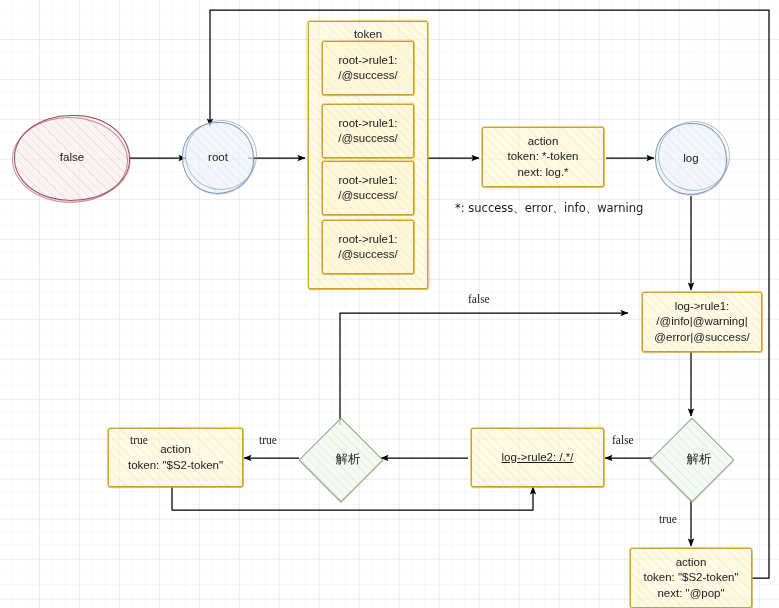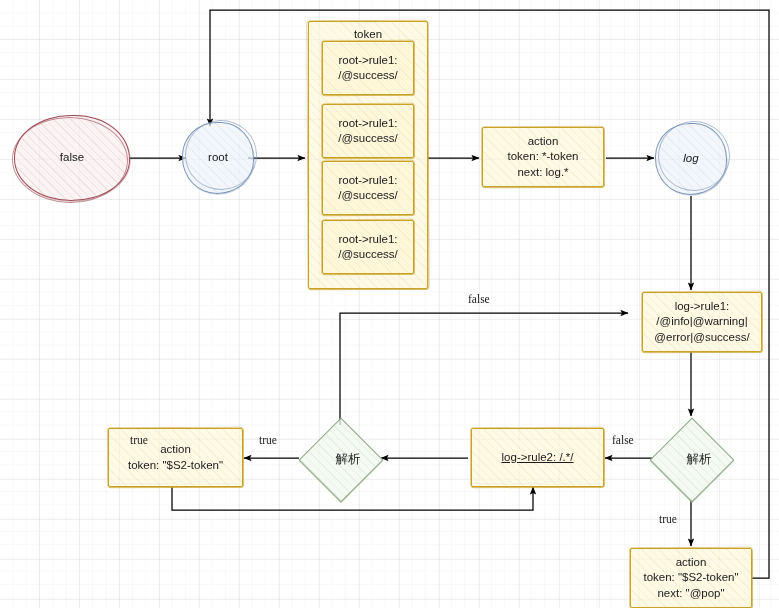--- a/index.html
+++ b/index.html
@@ -236,22 +236,23 @@
     <span>root-&gt;rule1:
 /@success/</span>
   </div>
 
   <div class="node box-yellow" style="left:482px; top:127px; width:122px; height:60px;">
     <span>action
 token: *-token
 next: log.*</span>
   </div>
 
-
-  <div class="node circle-blue" style="left:655px; top:123px; width:72px; height:72px;font-style:italic;">
+  <div class="note" style="left:455px; top:201px;">*: success、error、info、warning</div>
+
+  <div class="node circle-blue" style="left:655px; top:123px; width:72px; height:72px;">
     <span>log</span>
   </div>
 
   <div class="node box-yellow" style="left:642px; top:292px; width:120px; height:60px;">
     <span>log-&gt;rule1:
 /@info|@warning|
 @error|@success/</span>
   </div>
 
   <div class="node diamond-green" style="left:649px; top:417px; width:84px; height:84px;">

